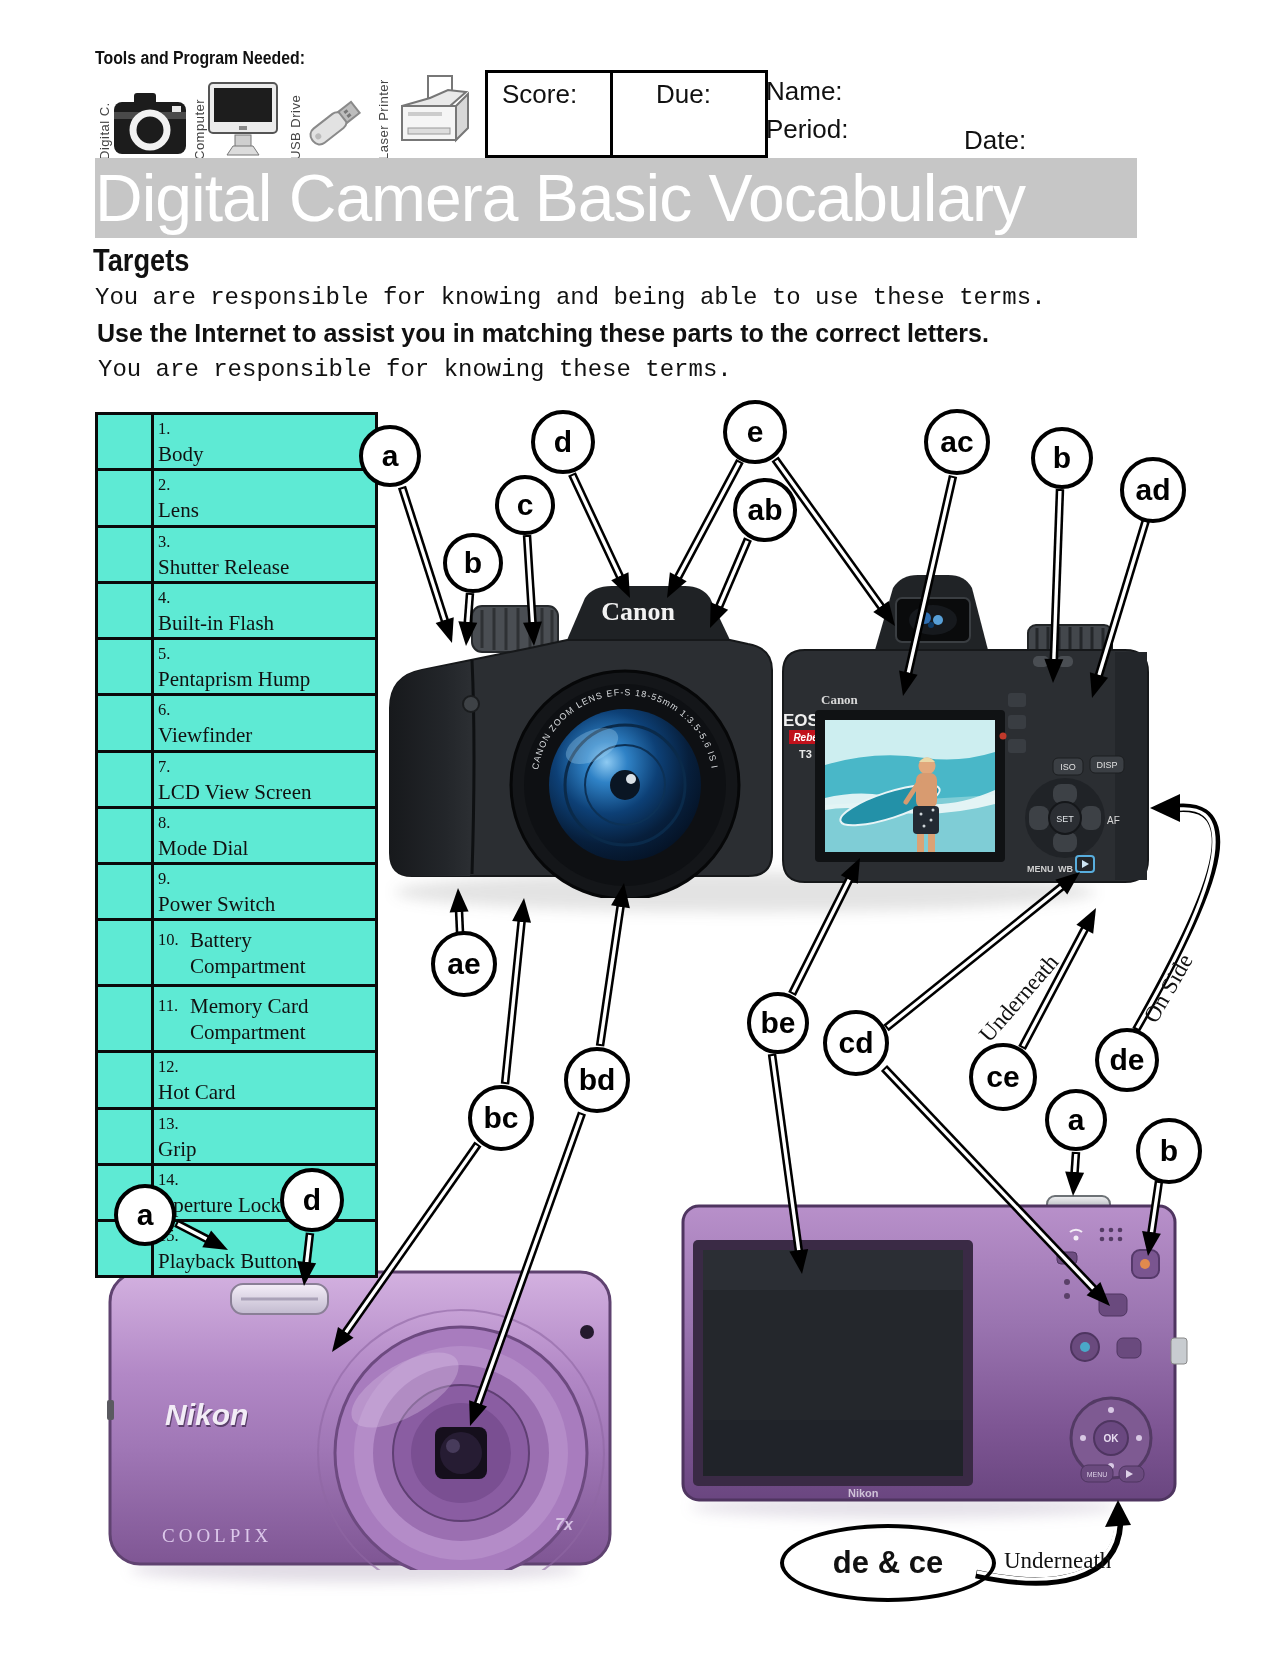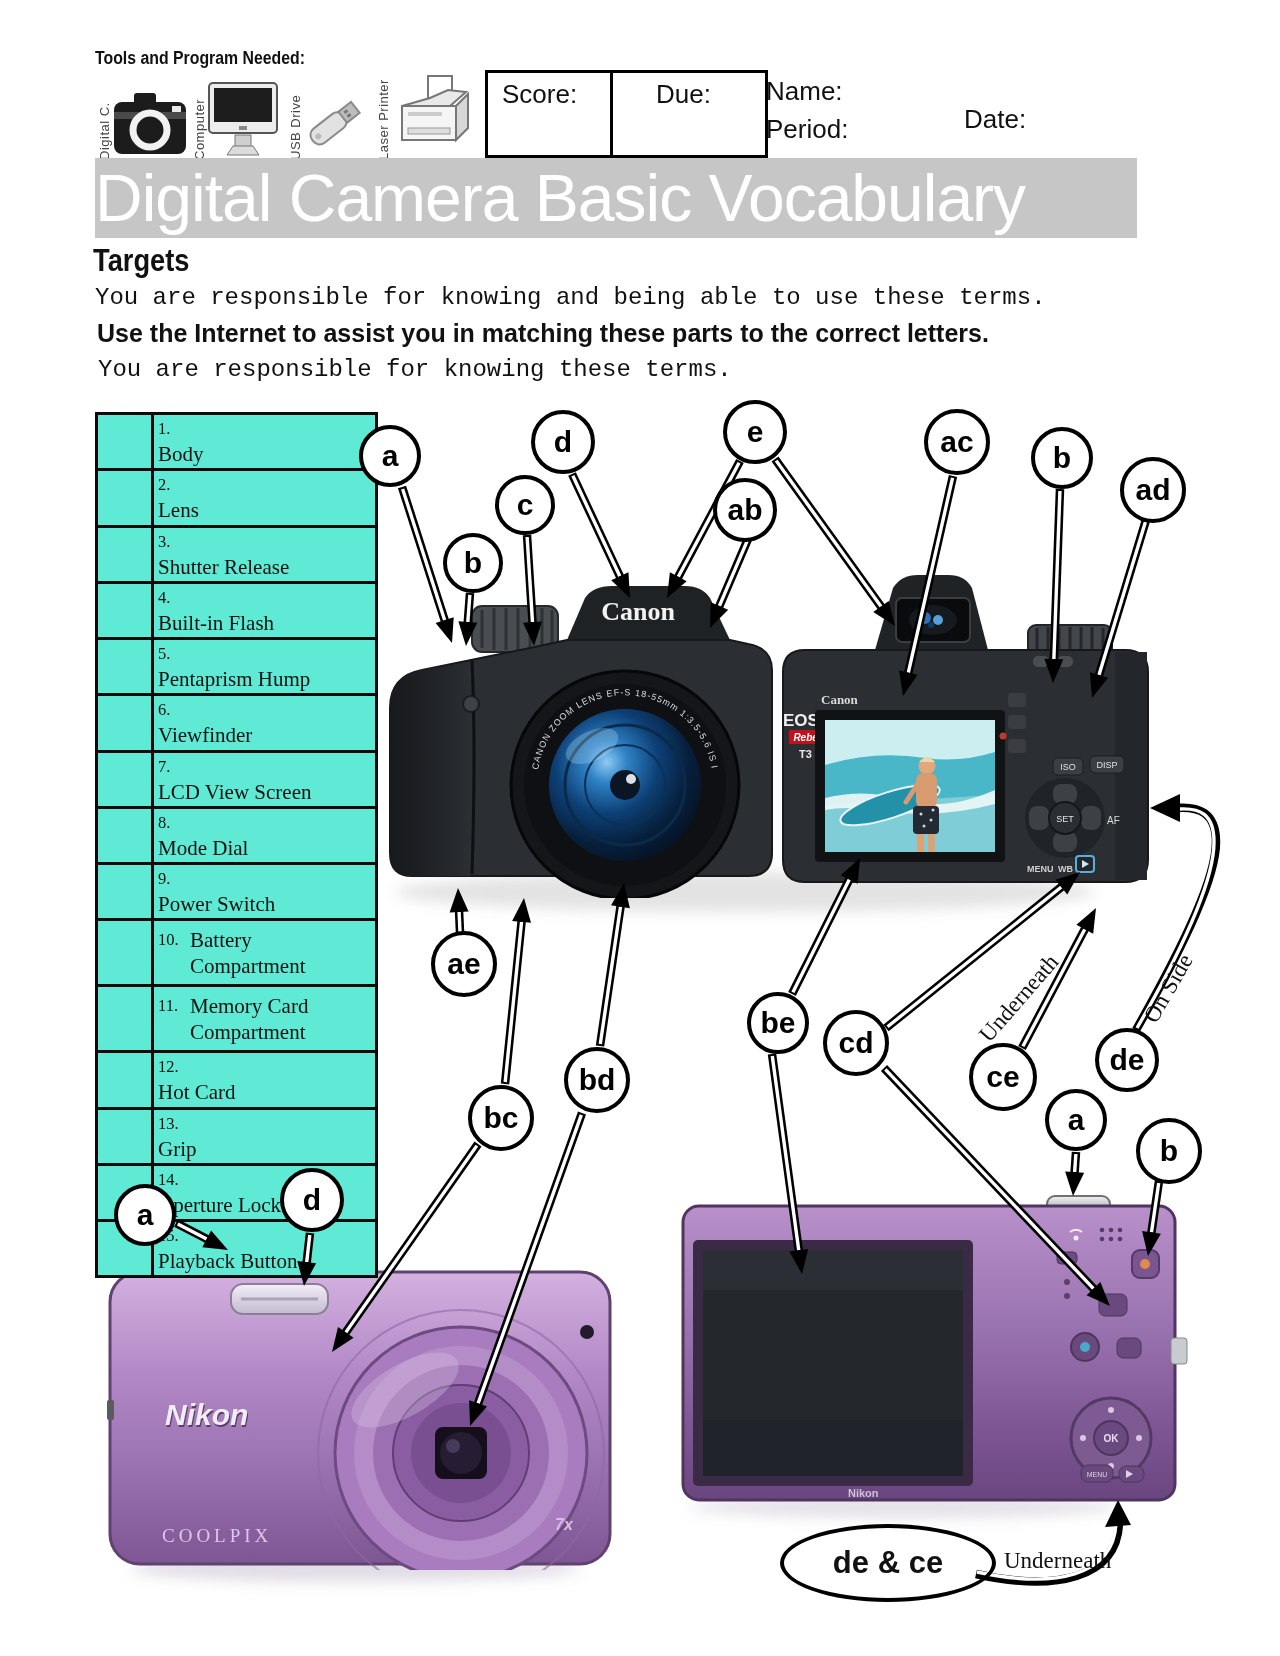--- a/index.html
+++ b/index.html
@@ -90,21 +90,21 @@
     </svg>
   </span>
 
   <div class="abs score-box">
     <span class="cell-label" style="left:14px">Score:</span>
     <span class="score-div"></span>
     <span class="cell-label" style="left:168px">Due:</span>
   </div>
   <div class="abs idline" style="left:766px;top:76px">Name:</div>
   <div class="abs idline" style="left:766px;top:114px">Period:</div>
-  <div class="abs idline" style="left:964px;top:104px">Date:</div>
+  <div class="abs idline" style="left:964px;top:125px">Date:</div>
 
   <div class="abs banner">
     <span>Digital Camera Basic Vocabulary</span>
   </div>
 
   <div class="abs h-targets condensed">Targets</div>
   <div class="abs serif line1">You are responsible for knowing and being able to use these terms.</div>
   <div class="abs serif line2">You are responsible for knowing these terms.</div>
   <div class="abs instruction">Use the Internet to assist you in matching these parts to the correct letters.</div>
 
@@ -548,21 +548,21 @@
     </div>
   <div class="lbl" style="left:495px;top:475px;width:60px;height:60px">
       <span>c</span>
     </div>
   <div class="lbl" style="left:531px;top:410px;width:64px;height:64px">
       <span>d</span>
     </div>
   <div class="lbl" style="left:723px;top:400px;width:64px;height:64px">
       <span>e</span>
     </div>
-  <div class="lbl" style="left:713px;top:478px;width:64px;height:64px">
+  <div class="lbl" style="left:733px;top:478px;width:64px;height:64px">
       <span>ab</span>
     </div>
   <div class="lbl" style="left:924px;top:409px;width:66px;height:66px">
       <span>ac</span>
     </div>
   <div class="lbl" style="left:1031px;top:427px;width:62px;height:62px">
       <span>b</span>
     </div>
   <div class="lbl" style="left:1120px;top:457px;width:66px;height:66px">
       <span>ad</span>

